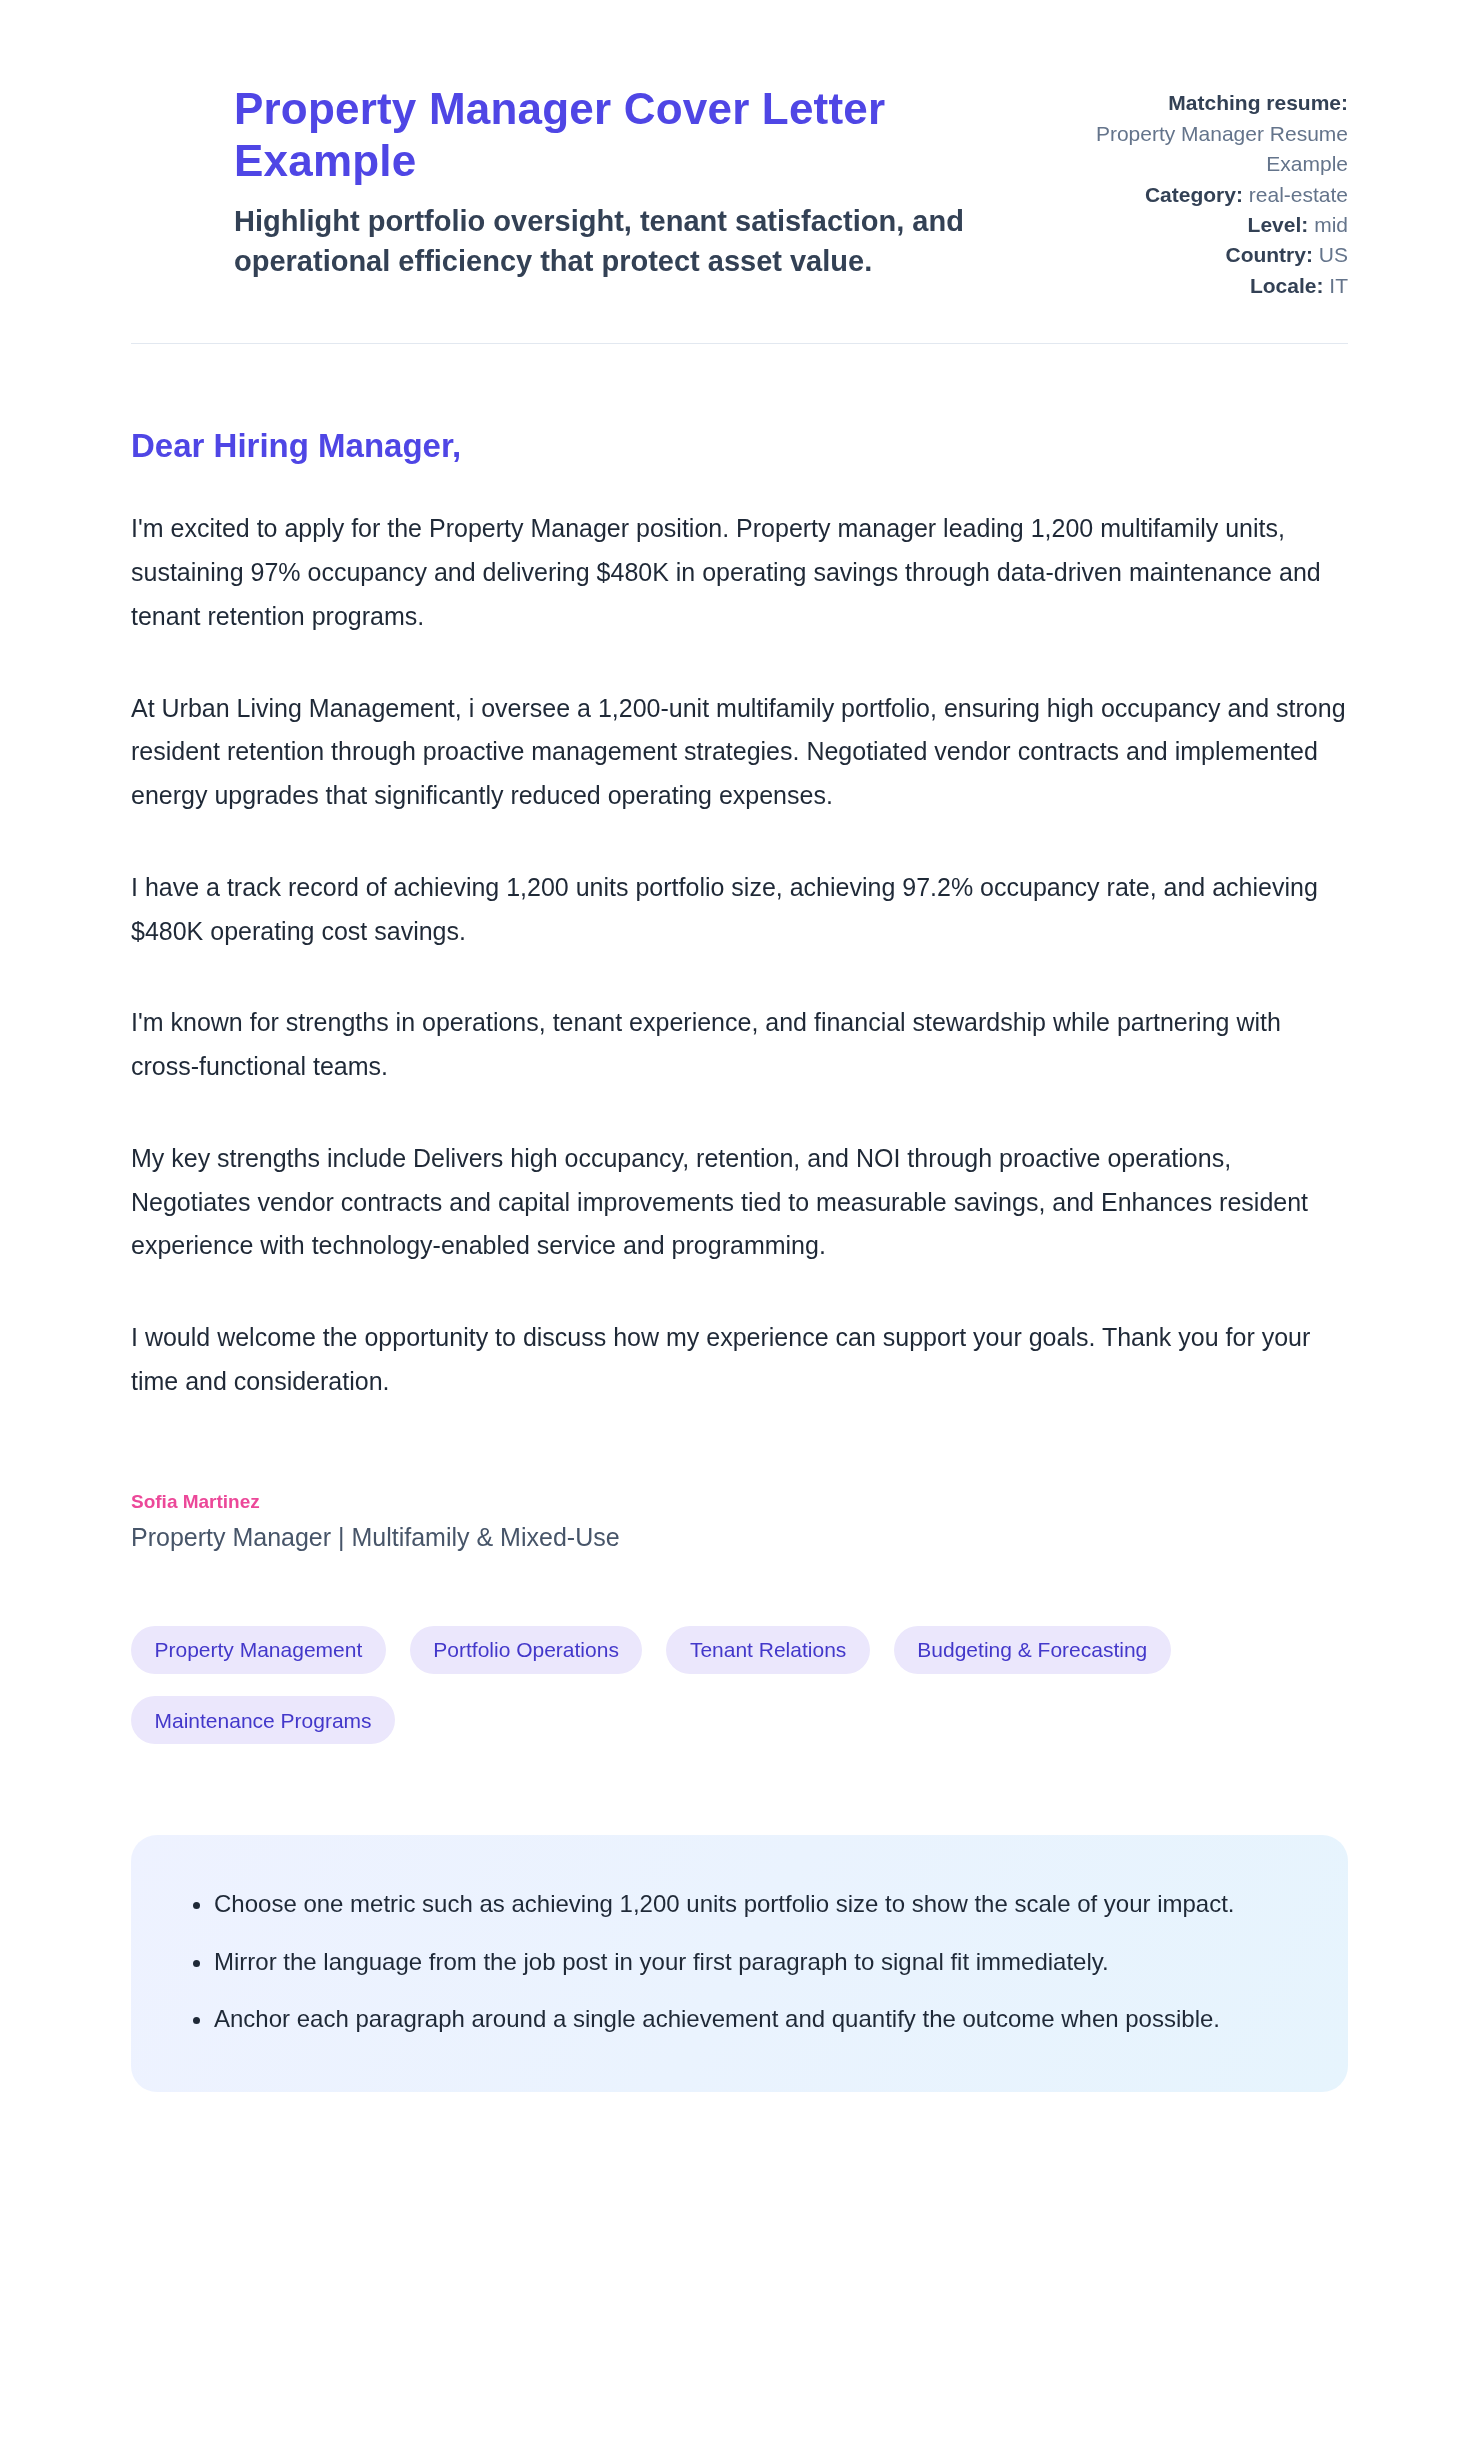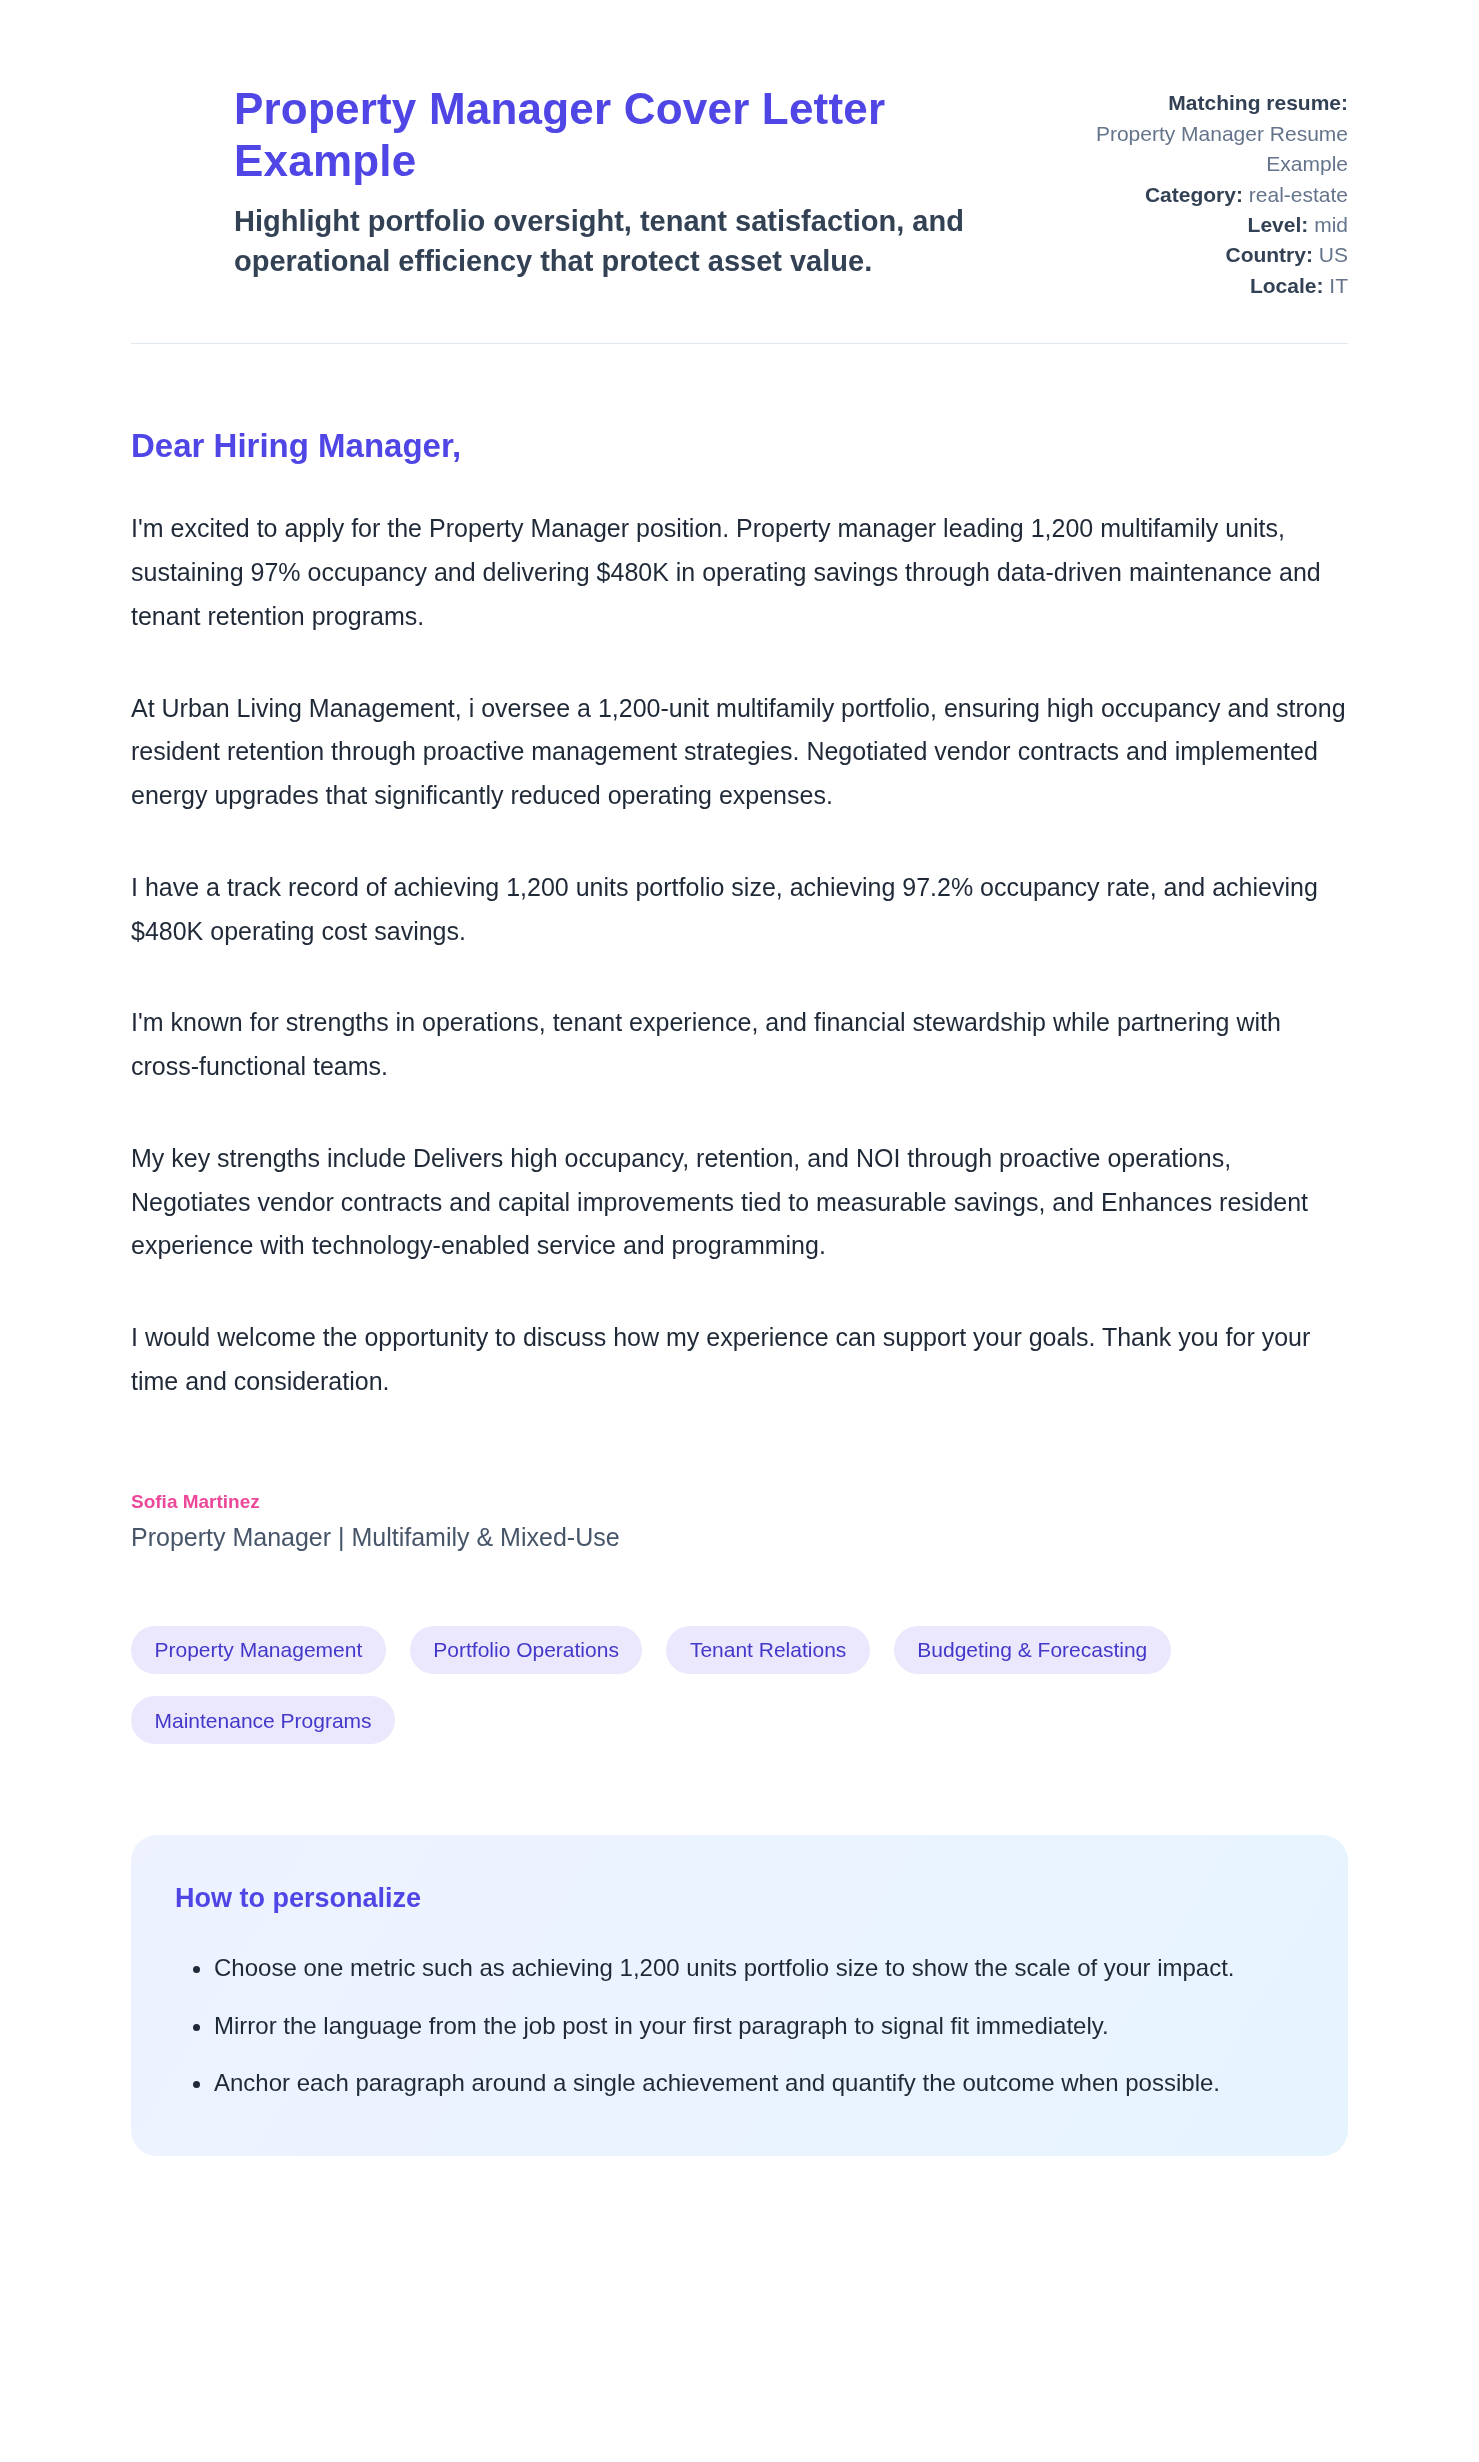--- a/index.html
+++ b/index.html
@@ -186,21 +186,20 @@
 
     <div class="tags">
       <span class="tag">Property Management</span>
       <span class="tag">Portfolio Operations</span>
       <span class="tag">Tenant Relations</span>
       <span class="tag">Budgeting &amp; Forecasting</span>
       <span class="tag">Maintenance Programs</span>
     </div>
 
     <section class="personalize">
-      <h2 class="personalize-title">How to personalize</h2>
       <ul class="tips">
         <li>Choose one metric such as achieving 1,200 units portfolio size to show the scale of your impact.</li>
         <li>Mirror the language from the job post in your first paragraph to signal fit immediately.</li>
         <li>Anchor each paragraph around a single achievement and quantify the outcome when possible.</li>
       </ul>
     </section>
   </main>
 
 </div>
 

